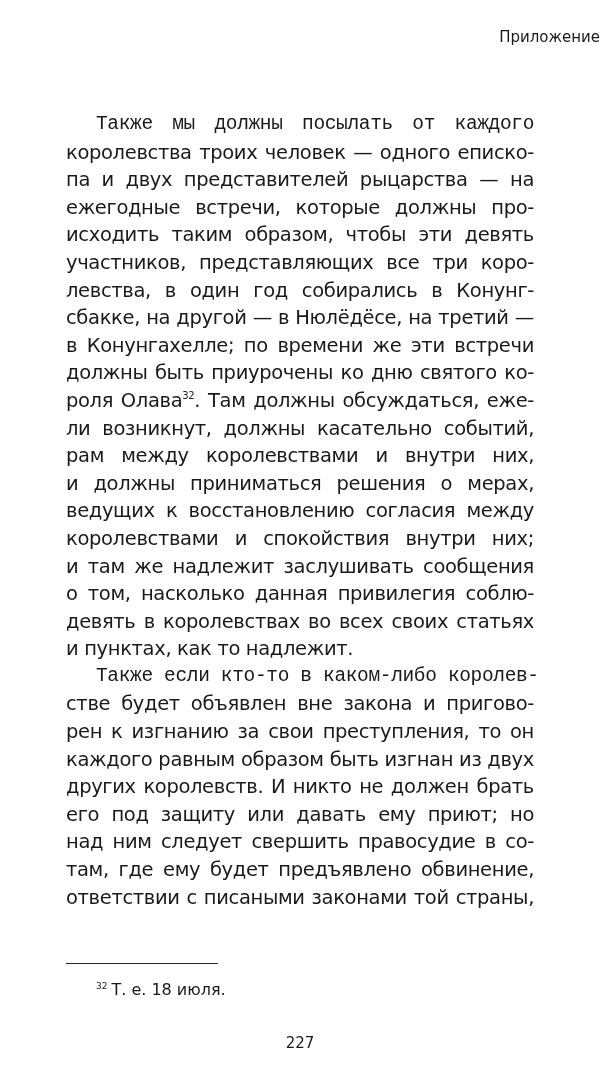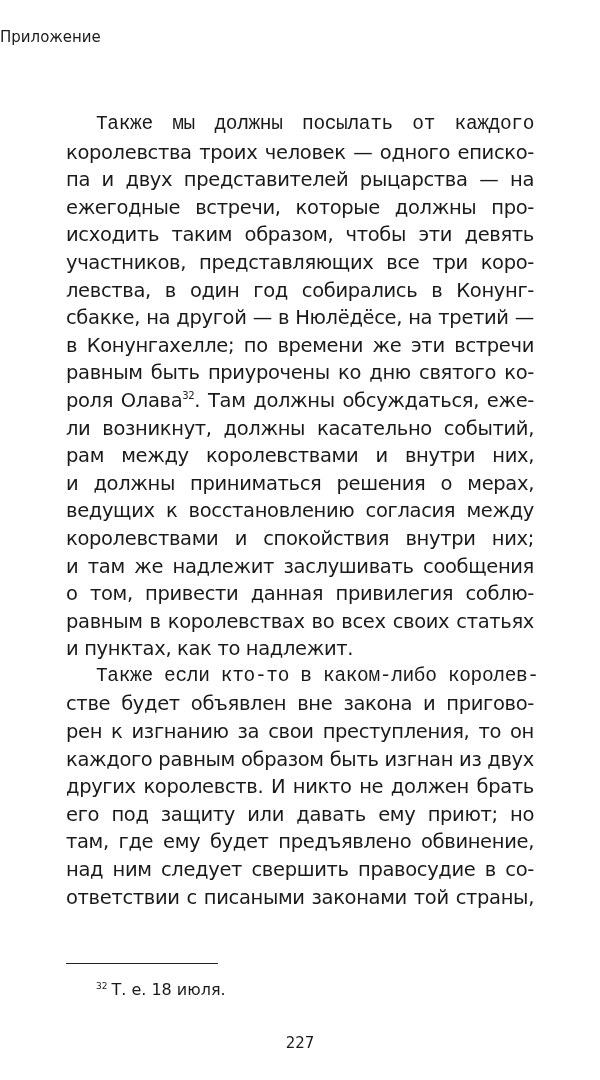--- a/index.html
+++ b/index.html
@@ -1,18 +1,18 @@
 <!DOCTYPE html>
 <html><head>
 <meta charset="utf-8">
 <style>
   html, body { margin: 0; padding: 0; background: #ffffff; }
   body { width: 600px; height: 1080px; position: relative; overflow: hidden;
          font-family: "DejaVu Sans", "Liberation Sans", sans-serif; color: #1a1a1a; }
-  .running-head { position: absolute; top: 28px; left: 0; width: 600px; text-align: left;
+  .running-head { position: absolute; top: 28px; left: 0; width: 600px; text-align: right;
                   font-size: 15px; letter-spacing: 0; }
   .body-text { position: absolute; top: 111px; left: 66px; width: 468px; }
   .line { height: 27.6px; line-height: 27.6px; font-size: 19.5px; white-space: nowrap;
           text-align: justify; text-align-last: justify; letter-spacing: -0.35px; }
   .line.last { text-align-last: left; }
   .line.indent { padding-left: 30px; font-family: Liberation Mono, monospace; }
   sup { font-size: 10px; line-height: 0; vertical-align: 8px; margin-top: 19px; }
   .fn-rule { position: absolute; top: 963px; left: 66px; width: 152px; height: 0;
              border-top: 1px solid #222; }
   .footnote { position: absolute; top: 978px; left: 96px; font-size: 16px; line-height: 24px; }
@@ -29,41 +29,41 @@
   <div>
     <div class="line indent">Также мы должны посылать от каждого</div>
     <div class="line">королевства троих человек — одного еписко-</div>
     <div class="line">па и двух представителей рыцарства — на</div>
     <div class="line">ежегодные встречи, которые должны про-</div>
     <div class="line">исходить таким образом, чтобы эти девять</div>
     <div class="line">участников, представляющих все три коро-</div>
     <div class="line">левства, в один год собирались в Конунг-</div>
     <div class="line">сбакке, на другой — в Нюлёдёсе, на третий —</div>
     <div class="line">в Конунгахелле; по времени же эти встречи</div>
-    <div class="line">равным быть приурочены ко дню святого ко-</div>
+    <div class="line">должны быть приурочены ко дню святого ко-</div>
     <div class="line"><span>роля Олава</span><sup>32</sup><span>. Там должны обсуждаться, еже-</span></div>
     <div class="line">ли возникнут, должны касательно событий,</div>
     <div class="line">рам между королевствами и внутри них,</div>
     <div class="line">и должны приниматься решения о мерах,</div>
     <div class="line">ведущих к восстановлению согласия между</div>
     <div class="line">королевствами и спокойствия внутри них;</div>
     <div class="line">и там же надлежит заслушивать сообщения</div>
-    <div class="line">о том, привести данная привилегия соблю-</div>
-    <div class="line">равным в королевствах во всех своих статьях</div>
+    <div class="line">о том, насколько данная привилегия соблю-</div>
+    <div class="line">девять в королевствах во всех своих статьях</div>
     <div class="line last">и пунктах, как то надлежит.</div>
   </div>
   <div>
     <div class="line indent">Также если кто-то в каком-либо королев-</div>
     <div class="line">стве будет объявлен вне закона и пригово-</div>
     <div class="line">рен к изгнанию за свои преступления, то он</div>
     <div class="line">каждого равным образом быть изгнан из двух</div>
     <div class="line">других королевств. И никто не должен брать</div>
     <div class="line">его под защиту или давать ему приют; но</div>
+    <div class="line">над ним следует свершить правосудие в со-</div>
     <div class="line">там, где ему будет предъявлено обвинение,</div>
-    <div class="line">над ним следует свершить правосудие в со-</div>
     <div class="line">ответствии с писаными законами той страны,</div>
   </div>
 </div>
 
 <div class="fn-rule"></div>
 <div class="footnote"><sup>32</sup><span>Т. е. 18 июля.</span></div>
 
 <div class="page-number">227</div>
 
 </body></html>

